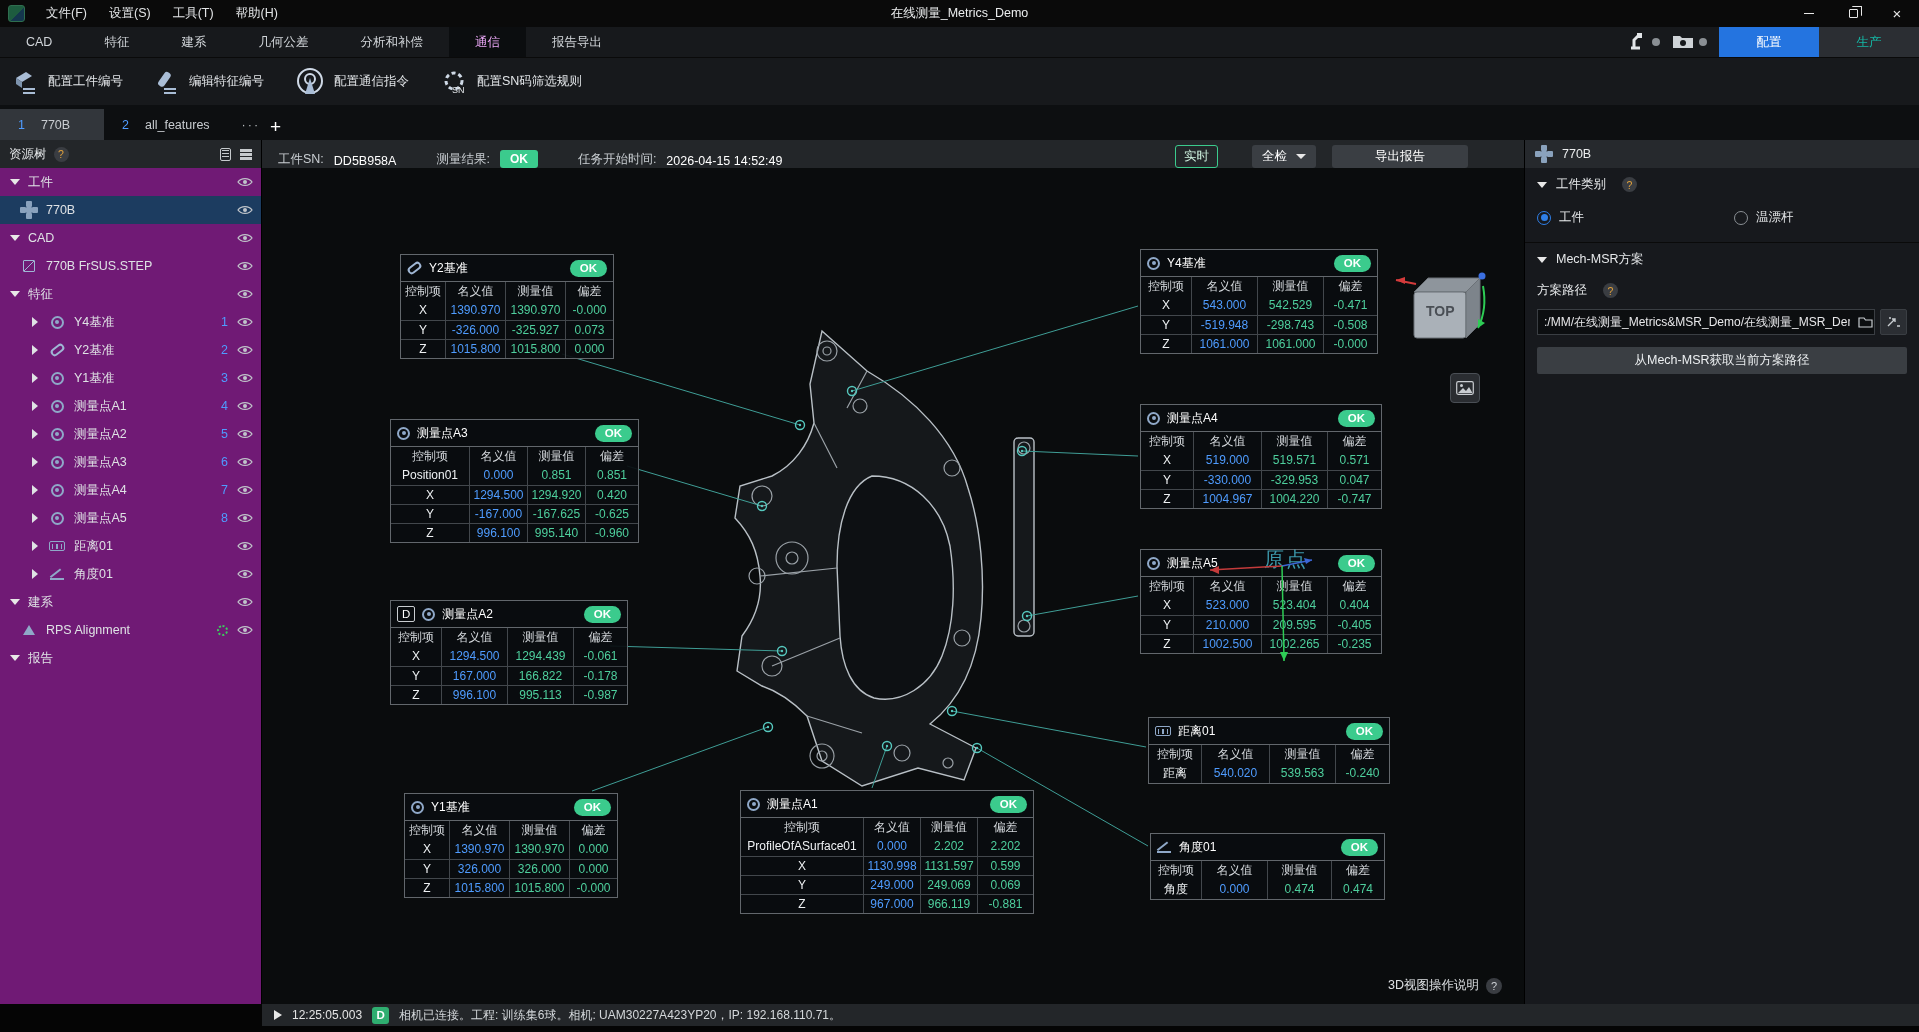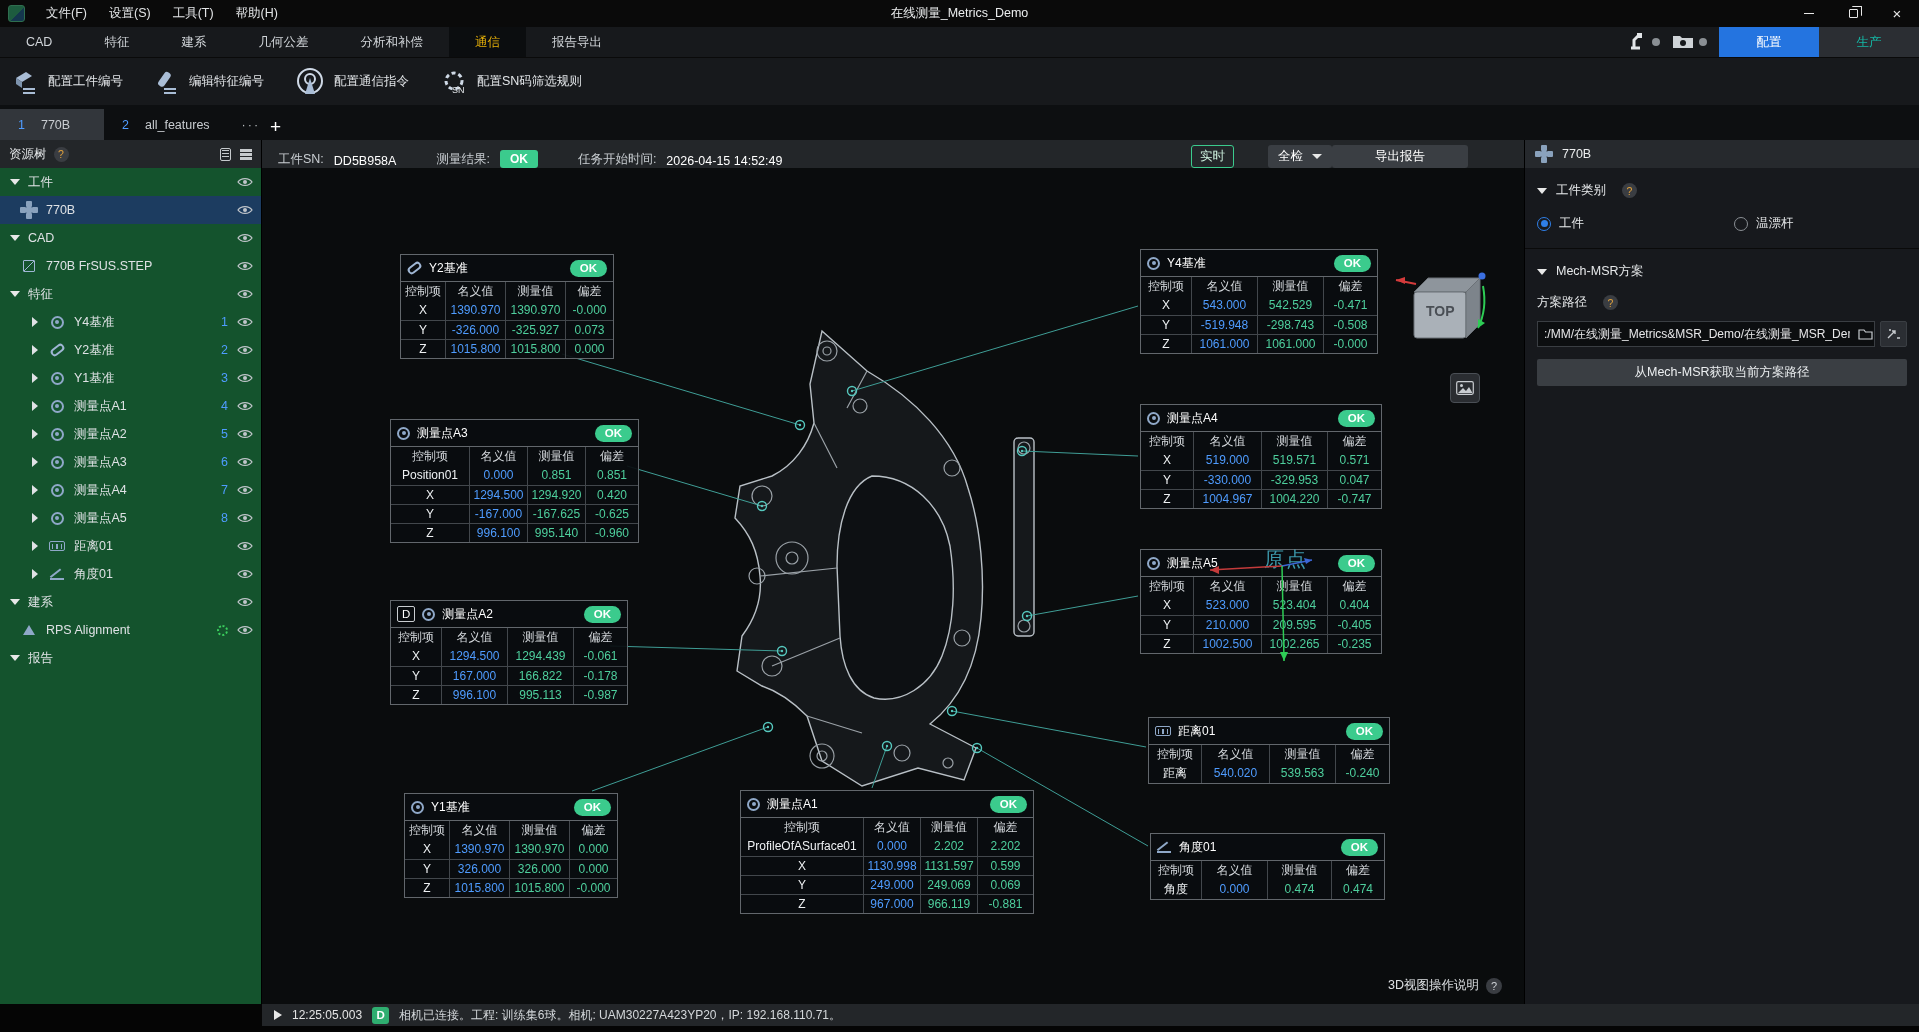--- a/index.html
+++ b/index.html
@@ -15,21 +15,21 @@
   .winbtns{margin-left:auto;display:flex;height:27px}
   .winbtn{width:44px;height:27px;display:flex;align-items:center;justify-content:center;color:#e8e8e8}
   .mini{width:10px;height:1.5px;background:#e8e8e8}
   .maxi{width:9px;height:9px;border:1.2px solid #e8e8e8;border-radius:1px;position:relative}
   .maxi::before{content:"";position:absolute;left:2px;top:-4px;width:9px;height:9px;border:1.2px solid #e8e8e8;border-left:none;border-bottom:none;border-radius:1px}
   .closex{font-size:15px;line-height:1}
 
   
   .ribbon{position:absolute;left:0;top:27px;width:100%;height:30px;background:#17191c;display:flex;align-items:stretch}
   .rtab{padding:0 26px;display:flex;align-items:center;color:#d2d6da;cursor:default}
-  .rtab.active{background:#0b0d0f;color:#eab308}
+  .rtab.active{background:#0b0d0f;color:#f0abfc}
   .ribbon-right{margin-left:auto;display:flex;align-items:center}
   .statdot{width:8px;height:8px;border-radius:50%;background:#8a8f94;margin:0 12px 0 5px}
   .mode-btn{width:100px;height:30px;display:flex;align-items:center;justify-content:center;color:#fff}
   .mode-btn.primary{background:#2474e0}
   .mode-btn.secondary{background:#2b2e33;color:#14b8a6}
   .rico{color:#cfd3d7}
 
   
   .toolbar{position:absolute;left:0;top:57px;width:100%;height:48px;background:#17191c;border-top:1px solid #0a0a0a;display:flex;align-items:center;padding-left:12px}
   .tool{display:flex;align-items:center;margin-right:30px;color:#e2e5e8;cursor:default}
@@ -39,21 +39,21 @@
   .docstrip{position:absolute;left:0;top:105px;width:100%;height:35px;background:#0d0f11;display:flex;align-items:flex-end}
   .dtabs{display:flex;align-items:flex-end}
   .dtab{height:31px;display:flex;align-items:center;padding:0 18px;gap:16px;color:#c9cdd1}
   .dtab.active{background:#32363b;min-width:104px}
   .dtab .num{color:#4f9cff}
   .dots{color:#b9bdc1;letter-spacing:2px;margin:0 8px 8px 14px}
   .addtab{color:#fff;font-size:19px;margin:0 8px 4px 2px;line-height:1}
 
   
   .main{position:absolute;left:0;top:140px;width:100%;height:864px}
-  .sidebar{position:absolute;left:0;top:0;width:262px;height:100%;background:#14532d;border-right:1px solid #000}
+  .sidebar{position:absolute;left:0;top:0;width:262px;height:100%;background:#701a75;border-right:1px solid #000}
   .sb-head{height:28px;background:#232629;display:flex;align-items:center;padding:0 9px;color:#e2e5e7}
   .qbadge{width:15px;height:15px;border-radius:50%;background:#3a3d42;color:#e2a23c;font-size:10.5px;display:inline-flex;align-items:center;justify-content:center;margin-left:7px;flex:none}
   .sb-head-icons{margin-left:auto;display:flex;gap:9px;align-items:center}
   .ih-form{width:11px;height:13px;border:1.5px solid #c6cacd;border-radius:2px;background:repeating-linear-gradient(0deg,transparent 0 2px,#c6cacd 2px 3px) center/7px 9px no-repeat}
   .ih-layers{width:12px;height:3px;background:#c6cacd;box-shadow:0 4px 0 #c6cacd,0 8px 0 #c6cacd;margin-bottom:8px}
   .tree{overflow:hidden}
   .trow{height:28px;display:flex;align-items:center;color:#dfe2e5;padding:0 8px 0 10px;position:relative}
   .trow.selected{background:#1c3c60}
   .trow .lbl{margin-left:8px;white-space:nowrap}
   .grp-caret{width:0;height:0;border-left:5px solid transparent;border-right:5px solid transparent;border-top:6px solid #e8e8e8;flex:none}
@@ -81,21 +81,21 @@
 
   
   .canvas{position:absolute;left:262px;top:0;width:1262px;height:100%;background:#0a0c0d}
   .infobar{height:28px;background:#232629;display:flex;align-items:flex-end;padding:0 16px;color:#fff}
   .infobar .lbl{color:#c9ced2;margin-right:10px}
   .infobar .val{color:#fff;margin-right:40px}
   .okbadge{background:#3bcb8d;color:#fff;border-radius:3px;padding:2px 10px;font-size:12px;font-weight:bold;margin-right:40px}
   .rt-btn{border:1px solid #3bcb8d;color:#cdf0de;padding:2px 8px;border-radius:3px;margin-left:auto}
   .selbox{background:#3a3e43;padding:3px 10px;border-radius:3px;display:flex;gap:9px;align-items:center;margin-left:34px}
   .dncaret{width:0;height:0;border-left:5px solid transparent;border-right:5px solid transparent;border-top:5px solid #e8e8e8}
-  .export-btn{background:#3a3e43;padding:3px 0;width:136px;text-align:center;border-radius:3px;margin-right:40px}
+  .export-btn{background:#3a3e43;padding:3px 0;width:136px;text-align:center;border-radius:3px;margin-left:16px;margin-right:40px}
   .viewport{position:absolute;left:0;top:28px;width:1262px;height:836px;overflow:hidden}
   .scene{position:absolute;left:0;top:0;z-index:1}
 
   
   .ftable{position:absolute;background:rgba(10,13,16,.93);border:1px solid #62676c;z-index:3;font-size:12px}
   .ft-title{display:flex;align-items:center;height:26px;padding:0 6px;gap:7px;color:#fff}
   .ft-ok{margin-left:auto;background:#3bcb8d;color:#fff;border-radius:9px;padding:0 10px;height:17px;line-height:17px;font-size:11.5px;font-weight:bold}
   .dflag{border:1px solid #c9cdd1;padding:0 4px;height:16px;line-height:15px;font-size:11.5px;border-radius:2px;color:#fff}
   .ft-grid{border-top:1px solid #62676c}
   .ft-row{display:grid;grid-template-columns:var(--cols);height:19px;line-height:18px;text-align:center}
@@ -110,21 +110,21 @@
   .originaxes{position:absolute;z-index:5}
   .viewcube{position:absolute;left:1128px;top:96px;z-index:4;cursor:pointer}
   .imgbtn{position:absolute;left:1188px;top:205px;width:30px;height:30px;z-index:4;background:#2a2d31;border:1px solid #4a4f55;border-radius:4px;display:flex;align-items:center;justify-content:center}
   .helptag{position:absolute;right:22px;bottom:10px;z-index:4;display:flex;align-items:center;gap:7px;color:#dfe2e5}
   .qgray{width:16px;height:16px;border-radius:50%;background:#3a3d42;color:#cfd3d7;font-size:11px;display:inline-flex;align-items:center;justify-content:center}
 
   
   .rightpanel{position:absolute;right:0;top:0;width:395px;height:100%;background:#17191d;border-left:1px solid #000}
   .rp-head{height:28px;background:#26292d;display:flex;align-items:center;padding:0 10px;gap:9px;color:#eceeef}
   .rp-row{display:flex;align-items:center;padding:0 12px;gap:9px}
-  .sec1{margin-top:14px}
+  .sec1{margin-top:8px}
   .radios{margin-top:16px;display:flex;gap:150px;padding:0 12px}
   .radioitem{display:flex;align-items:center;gap:8px}
   .radio{width:14px;height:14px;border:1.5px solid #8a8f94;border-radius:50%;position:relative;flex:none}
   .radio.on{border-color:#2f7fe8}
   .radio.on::after{content:"";position:absolute;inset:2.5px;background:#2f7fe8;border-radius:50%}
   .rp-div{margin-top:16px;border-top:1px solid #0a0a0a}
   .pathrow{margin-top:10px;display:flex;align-items:center;padding:0 12px;gap:7px}
   .pathinput{flex:1;height:26px;background:#0c0e10;border:1px solid #3a3e43;color:#e8e8ea;font-size:12px;padding:0 24px 0 6px;font-family:"Liberation Sans",sans-serif}
   .folderic{margin-left:-24px;color:#c9cdd1;display:flex}
   .browse-btn{width:27px;height:26px;background:#2b2e33;border:1px solid #3a3e43;display:flex;align-items:center;justify-content:center;color:#c9cdd1;border-radius:2px;font-size:11px}

